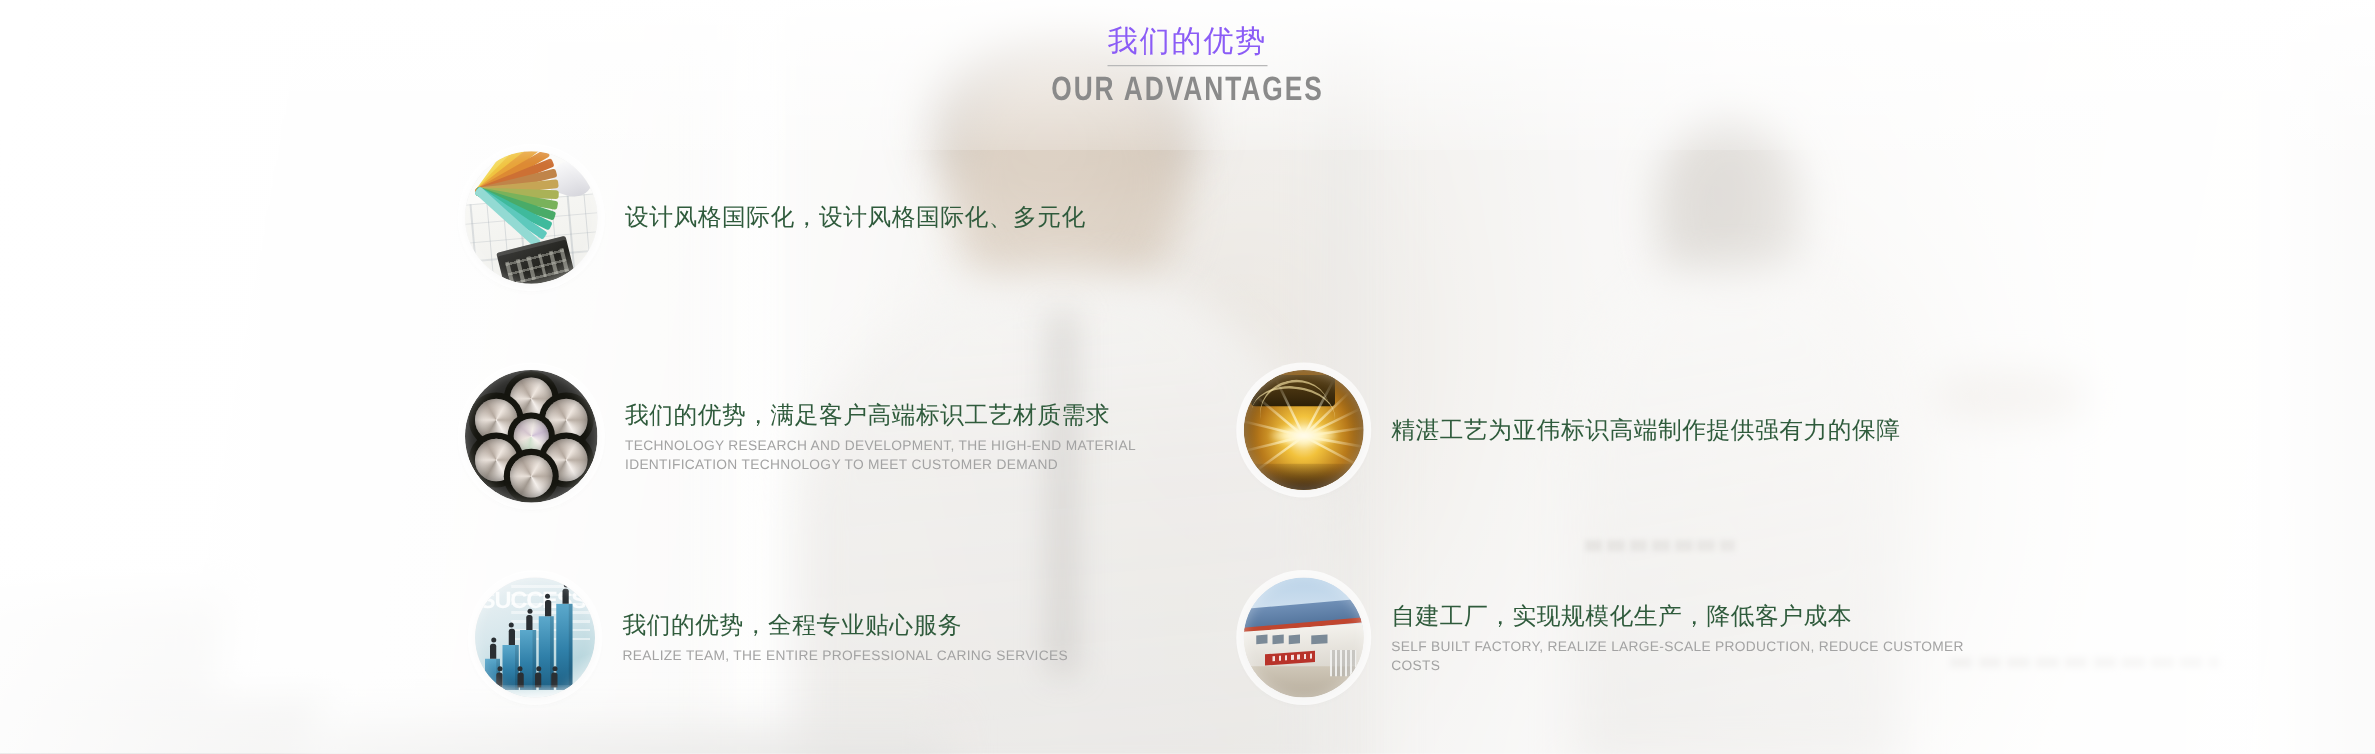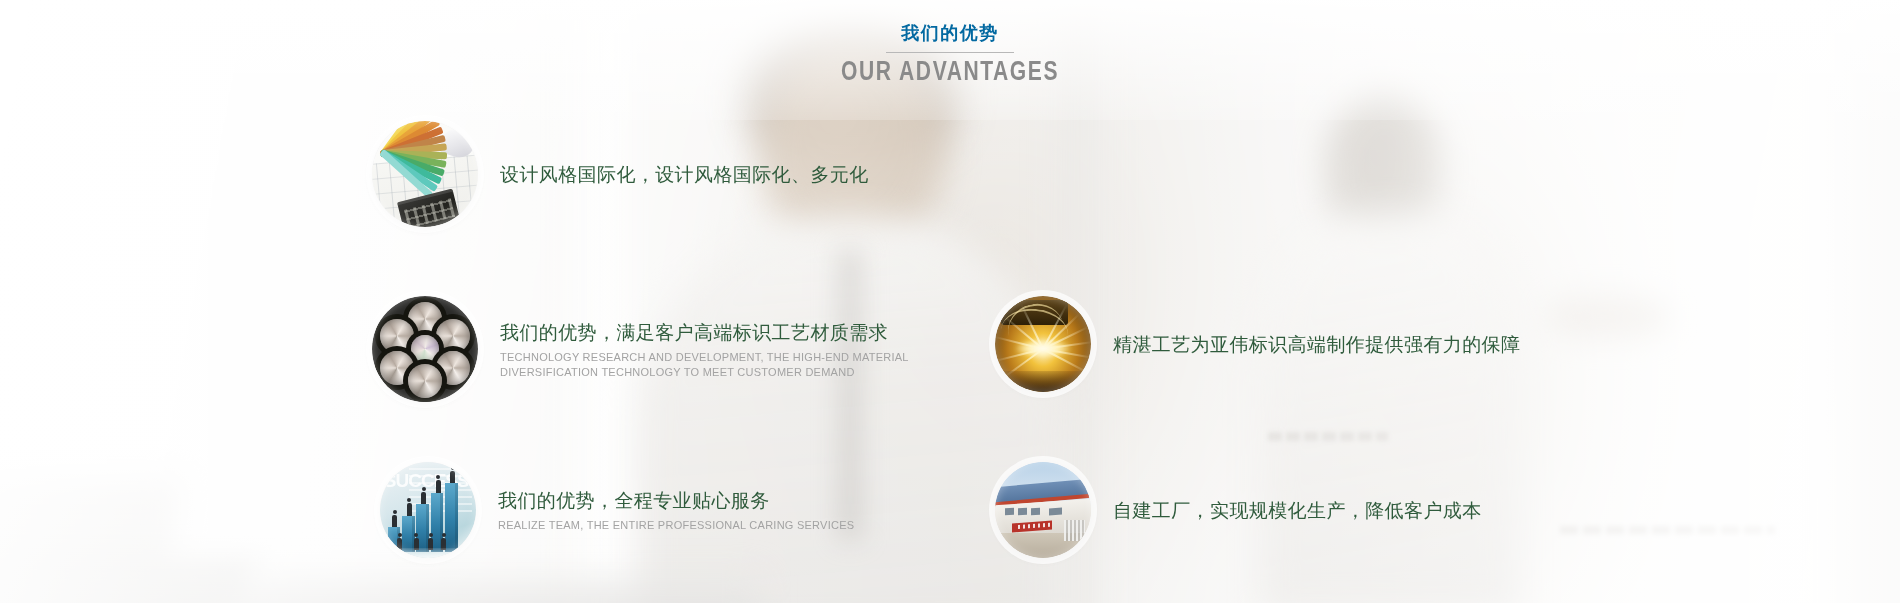--- a/index.html
+++ b/index.html
@@ -149,23 +149,23 @@
   }
 
   
   .header {
     position: absolute;
     left: 0; right: 0; top: 18px;
     text-align: center;
     z-index: 5;
   }
   .header-cn {
-    font-size: 18px;
-    font-weight: 700;
-    color: #0369a1;
+    font-size: 24px;
+    font-weight: 400;
+    color: #8b5cf6;
     letter-spacing: 1.5px;
     line-height: 30px;
     font-family: "DejaVu Sans", "Liberation Sans", sans-serif;
   }
   .header-rule {
     width: 128px;
     height: 1px;
     margin: 4px auto 2px auto;
     background: #b8b8b8;
   }
@@ -452,21 +452,21 @@
           <b style="width:32%;height:32%;left:60%;top:22%;"></b>
           <b class="c" style="width:26%;height:26%;left:37%;top:37%;"></b>
           <b style="width:32%;height:32%;left:8%;top:52%;"></b>
           <b style="width:32%;height:32%;left:60%;top:52%;"></b>
           <b style="width:32%;height:32%;left:34%;top:64%;"></b>
         </div>
       </div>
     </div>
     <div class="text-col">
       <div class="title-cn">我们的优势，满足客户高端标识工艺材质需求</div>
-      <div class="desc-en">TECHNOLOGY RESEARCH AND DEVELOPMENT, THE HIGH-END MATERIAL DIVERSIFICATION TECHNOLOGY TO MEET CUSTOMER DEMAND</div>
+      <div class="desc-en">TECHNOLOGY RESEARCH AND DEVELOPMENT, THE HIGH-END MATERIAL IDENTIFICATION TECHNOLOGY TO MEET CUSTOMER DEMAND</div>
     </div>
   </div>
 
   <div class="item" style="left:995px; top:296px;">
     <div class="thumb" style="width:96px;height:96px;">
       <div class="thumb-inner">
         <div class="art-spark">
           <div class="machine"></div>
           <div class="arc"></div>
           <div class="arc" style="left:6%; top:14%; width:70%; height:46%; transform:rotate(6deg);"></div>
@@ -534,16 +534,17 @@
           <div class="win" style="left:38%; width:9%;"></div>
           <div class="win" style="left:56%; width:14%;"></div>
           <div class="sign"></div>
           <div class="ground2"></div>
           <div class="gate"></div>
         </div>
       </div>
     </div>
     <div class="text-col">
       <div class="title-cn">自建工厂，实现规模化生产，降低客户成本</div>
+      <div class="desc-en">SELF BUILT FACTORY, REALIZE LARGE-SCALE PRODUCTION, REDUCE CUSTOMER COSTS</div>
     </div>
   </div>
 
 </div>
 
 </body></html>

